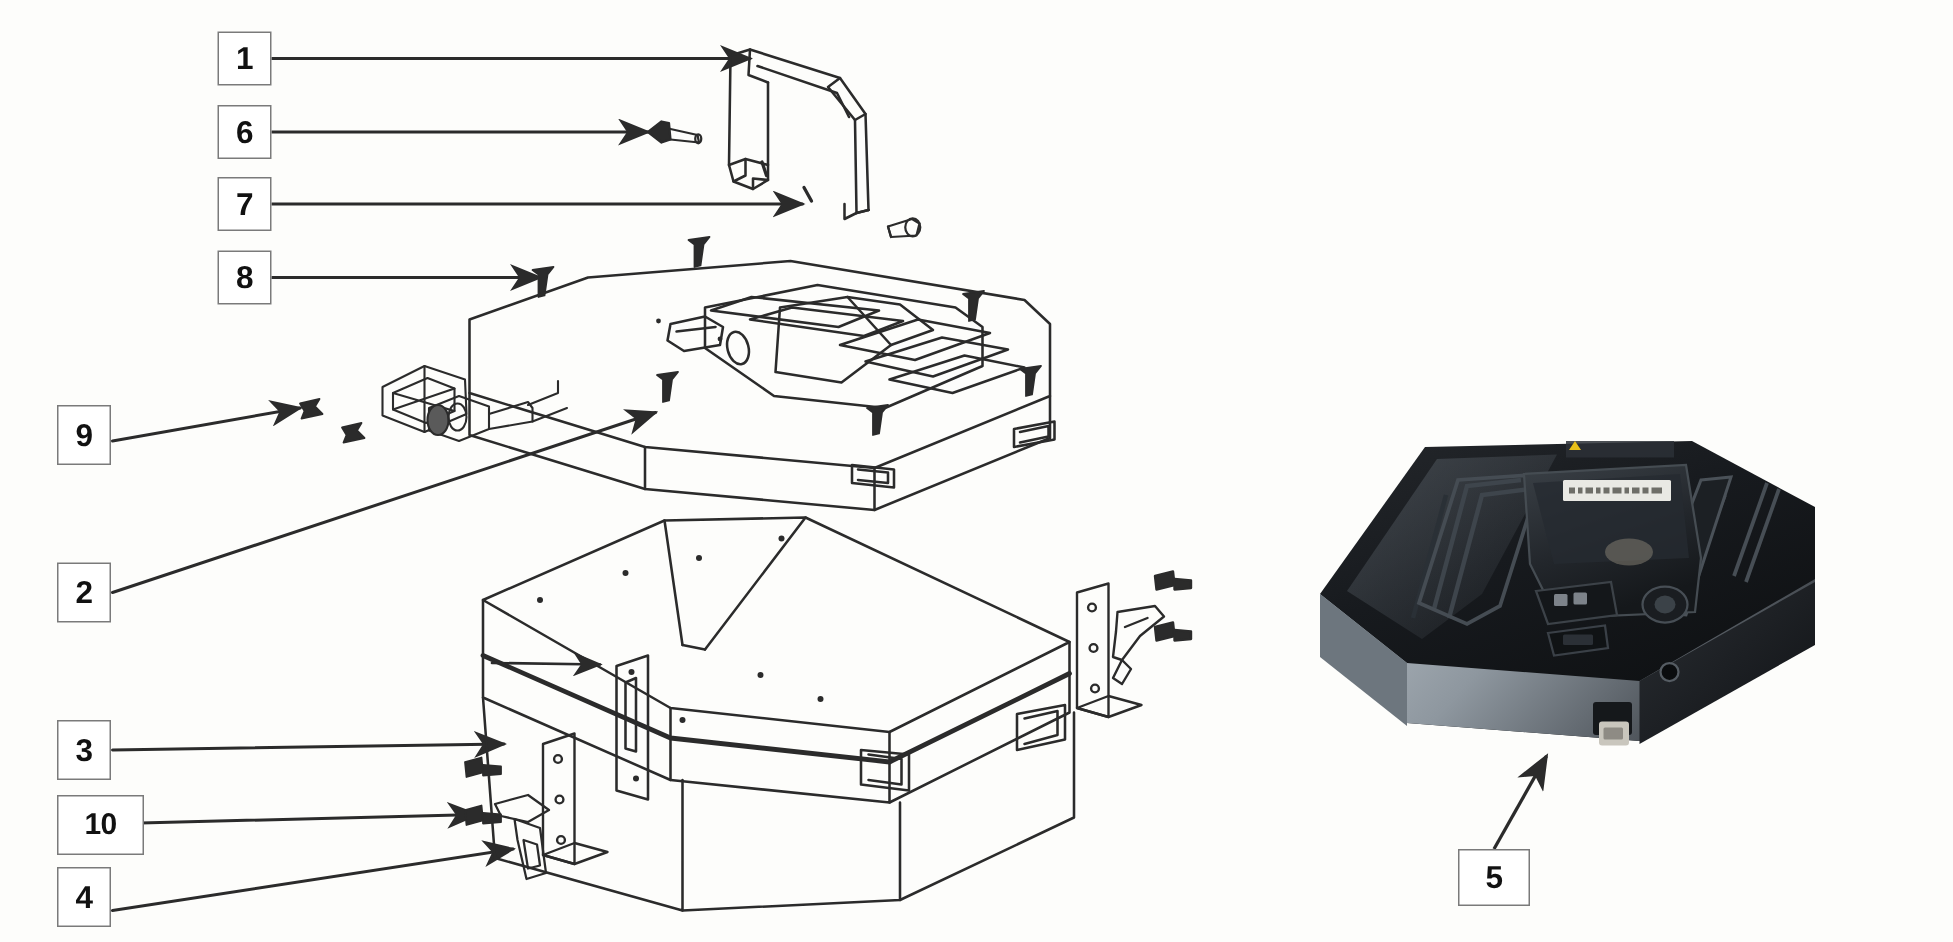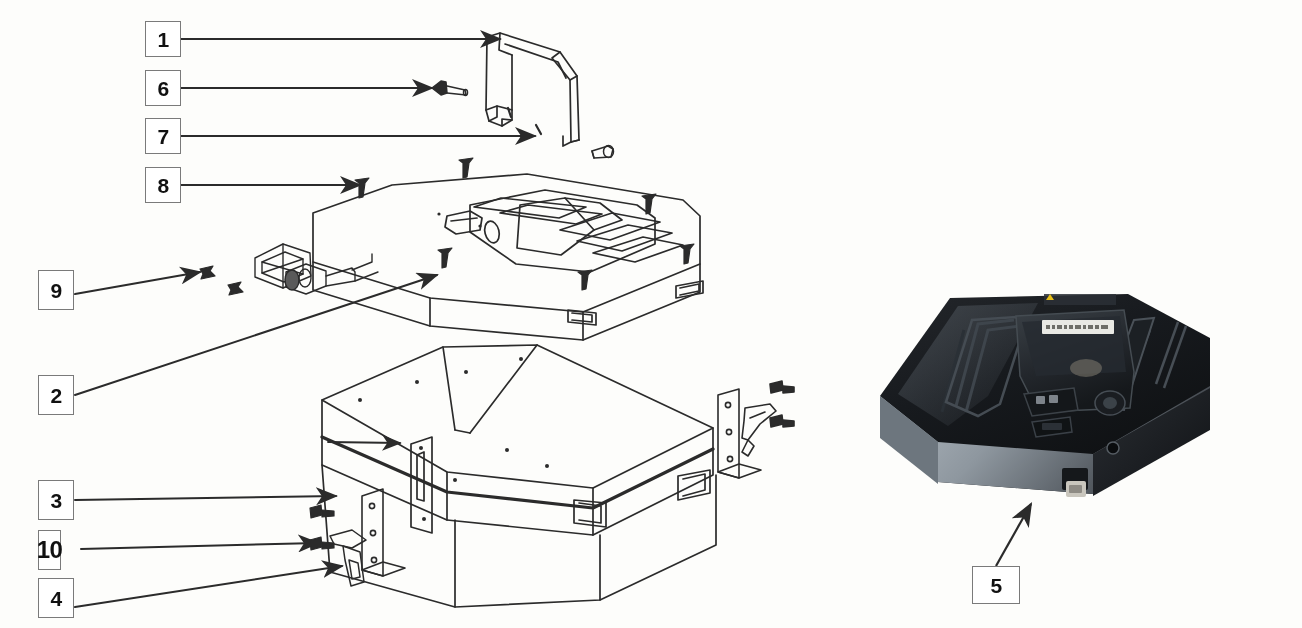--- a/index.html
+++ b/index.html
@@ -370,21 +370,21 @@
       </div>
       <div class="callout-box" style="left: 38px; top: 270px; width: 36px; height: 40px; font-size: 21px;">
         <span class="cb-num">9</span>
       </div>
       <div class="callout-box" style="left: 38px; top: 375px; width: 36px; height: 40px; font-size: 21px;">
         <span class="cb-num">2</span>
       </div>
       <div class="callout-box" style="left: 38px; top: 480px; width: 36px; height: 40px; font-size: 21px;">
         <span class="cb-num">3</span>
       </div>
-      <div class="callout-box" style="left: 38px; top: 530px; width: 23px; height: 40px; font-size: 24px;">
+      <div class="callout-box" style="left: 38px; top: 530px; width: 58px; height: 40px; font-size: 20px;">
         <span class="cb-num">10</span>
       </div>
       <div class="callout-box" style="left: 38px; top: 578px; width: 36px; height: 40px; font-size: 21px;">
         <span class="cb-num">4</span>
       </div>
       <div class="callout-box" style="left: 972px; top: 566px; width: 48px; height: 38px; font-size: 21px;">
         <span class="cb-num">5</span>
       </div>
     </div>
 

